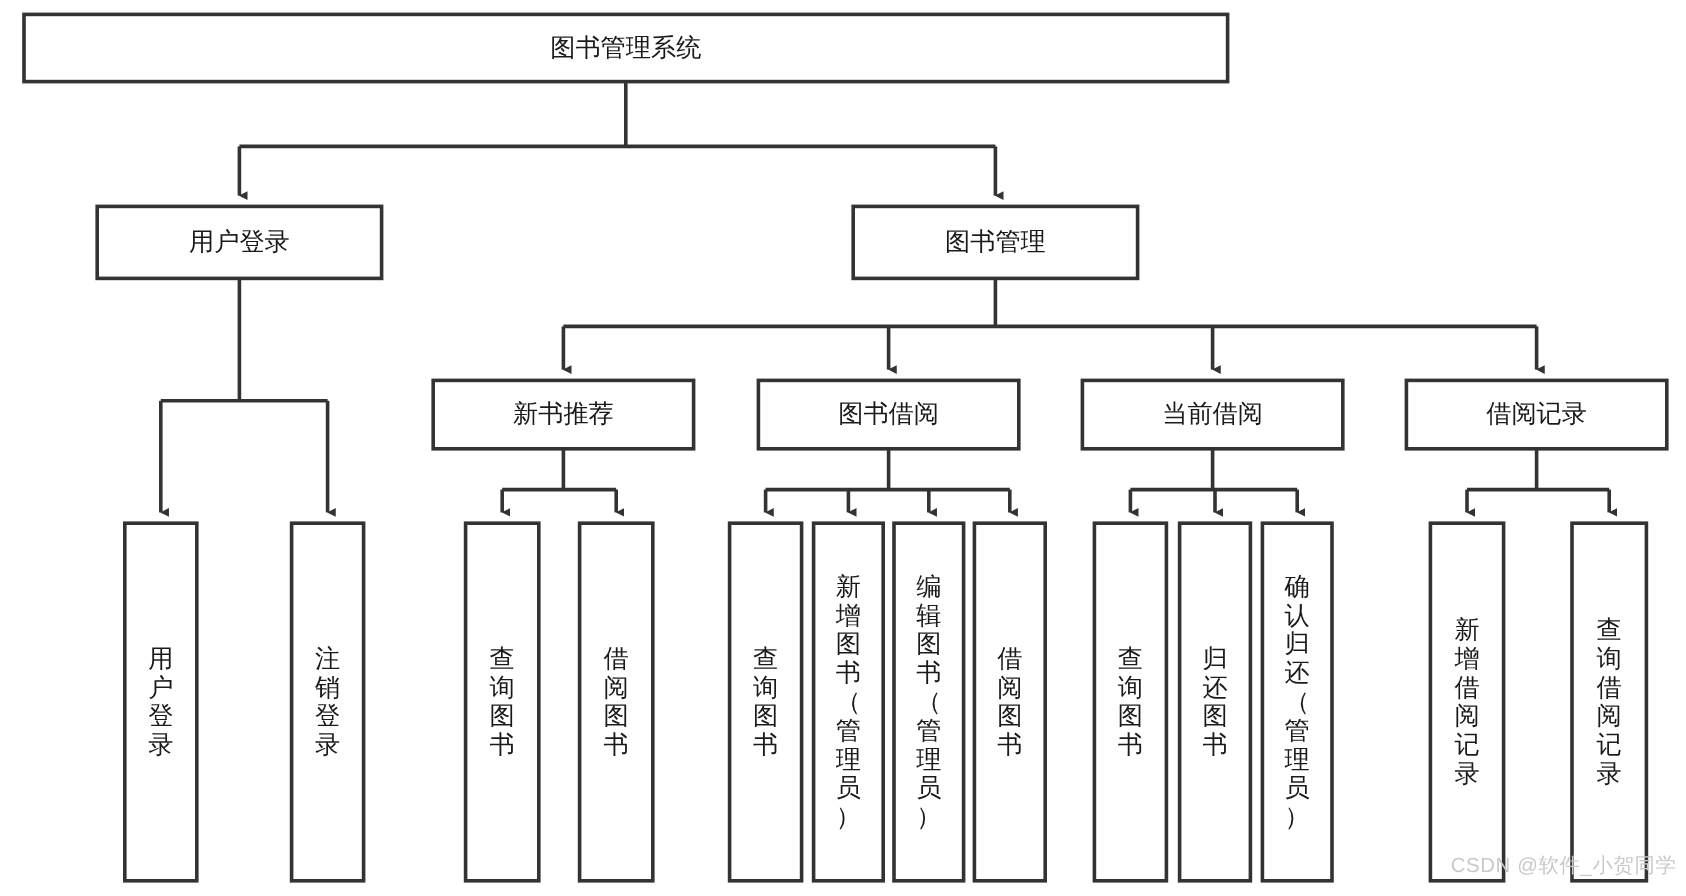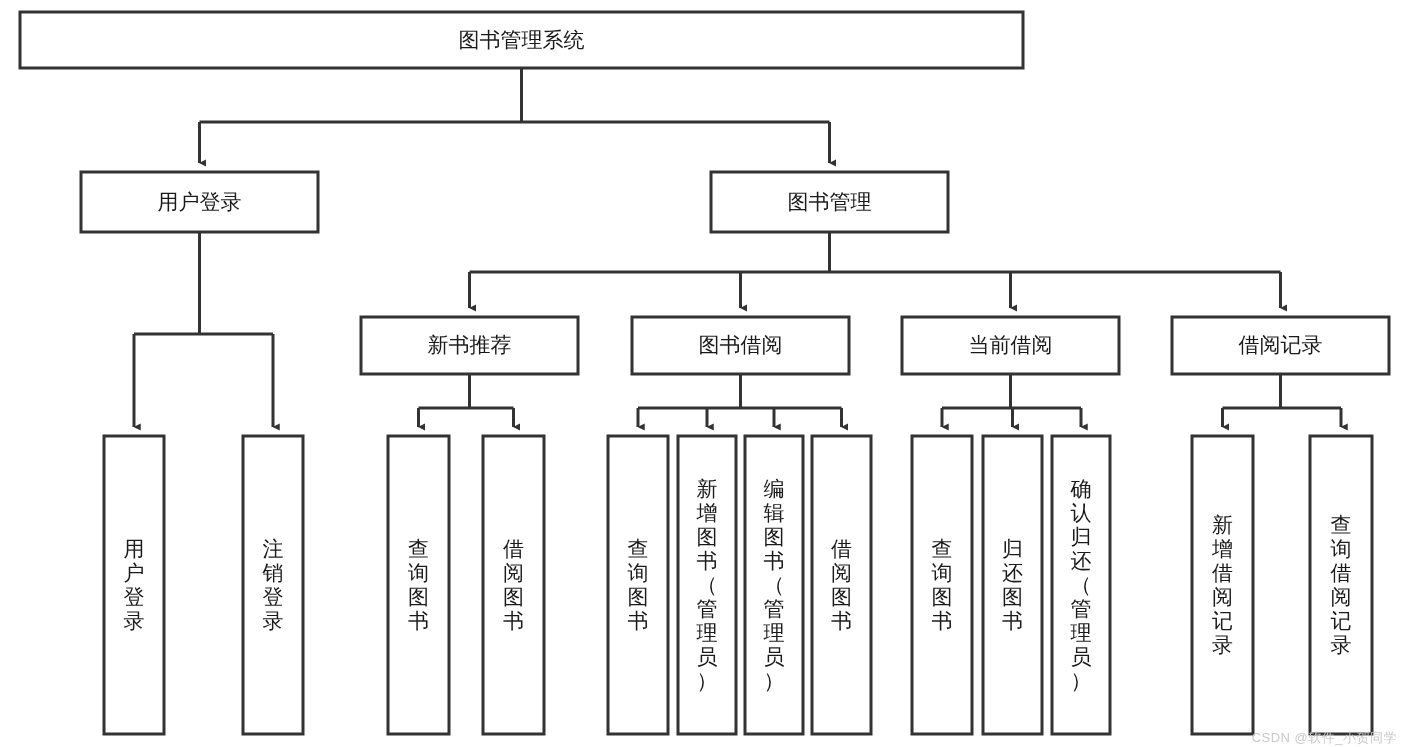--- a/index.html
+++ b/index.html
@@ -14,23 +14,23 @@
     font-family:"Liberation Sans","DejaVu Sans",sans-serif;
     font-size:21px;fill:#1a1a1a;dominant-baseline:middle;text-anchor:middle;
   }
   .node-label-vert{
     font-family:"Liberation Sans","DejaVu Sans",sans-serif;
     font-size:21px;fill:#1a1a1a;text-anchor:middle;
   }
   .link{stroke:#333333;stroke-width:3;fill:none;}
   .arrowhead{fill:#333333;stroke:none;}
   .watermark{
-    position:absolute;right:8px;bottom:0;
+    position:absolute;right:8px;bottom:14px;
     font-family:"Liberation Sans","DejaVu Sans",sans-serif;
-    font-size:13px;color:#c9c9c9;white-space:nowrap;
+    font-size:17px;color:#c9c9c9;white-space:nowrap;
     letter-spacing:0.5px;user-select:none;
   }
 </style>
 </head>
 <body>
 
 <svg id="diagram" viewBox="0 0 1405 747">
   <defs>
     <marker id="arrow" viewBox="0 0 10 10" refX="5" refY="9.4" markerWidth="7.2" markerHeight="7.2" orient="auto-start-reverse" markerUnits="userSpaceOnUse">
       <path d="M 0 0 L 10 0 L 5 10 z" class="arrowhead"></path>

